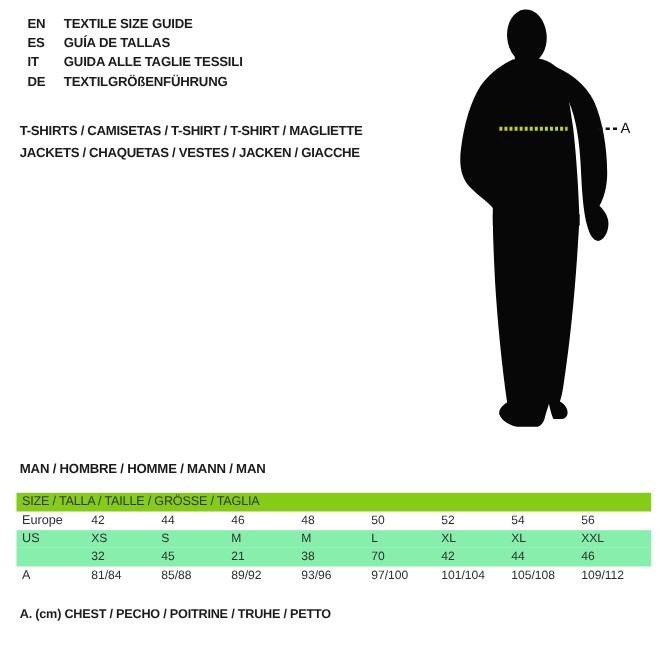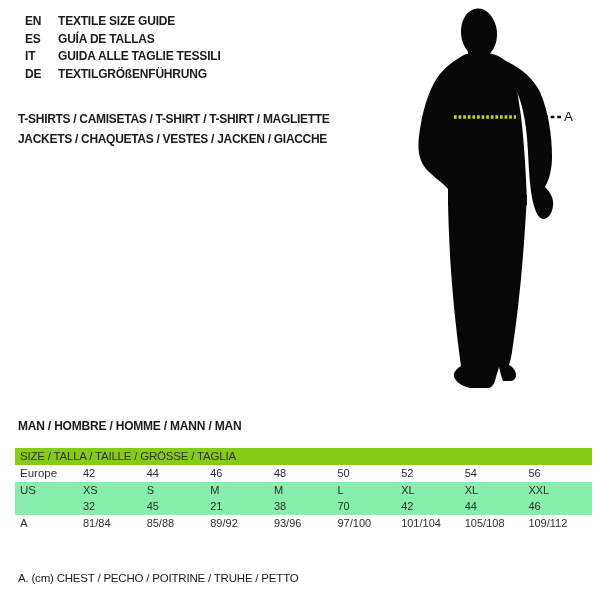--- a/index.html
+++ b/index.html
@@ -30,21 +30,21 @@
   .thead{
     background:#84cc16;height:17px;line-height:17px;padding-left:5px;
     font-size:11.5px;color:#333;letter-spacing:-0.2px;box-sizing:border-box;
   }
   .trow{display:grid;grid-template-columns:68px repeat(8,1fr);height:16.5px;align-items:center;}
   .trow.alt{background:#86efac;}
   .tlabel{padding-left:5px;font-size:11.5px;text-align:left;}
   .tcell{}
 
   
-  .footnote{left:18px;top:572px;font-size:11.5px;font-weight:normal;letter-spacing:-0.2px;}
+  .footnote{left:18px;top:553px;font-size:11.5px;font-weight:bold;letter-spacing:-0.2px;}
 </style>
 </head>
 <body>
 
 <div>
 
   <section class="abs lang-block">
     <div class="lang-row">
       <span class="lang-code">EN</span>
       <span class="lang-label">TEXTILE SIZE GUIDE</span>

